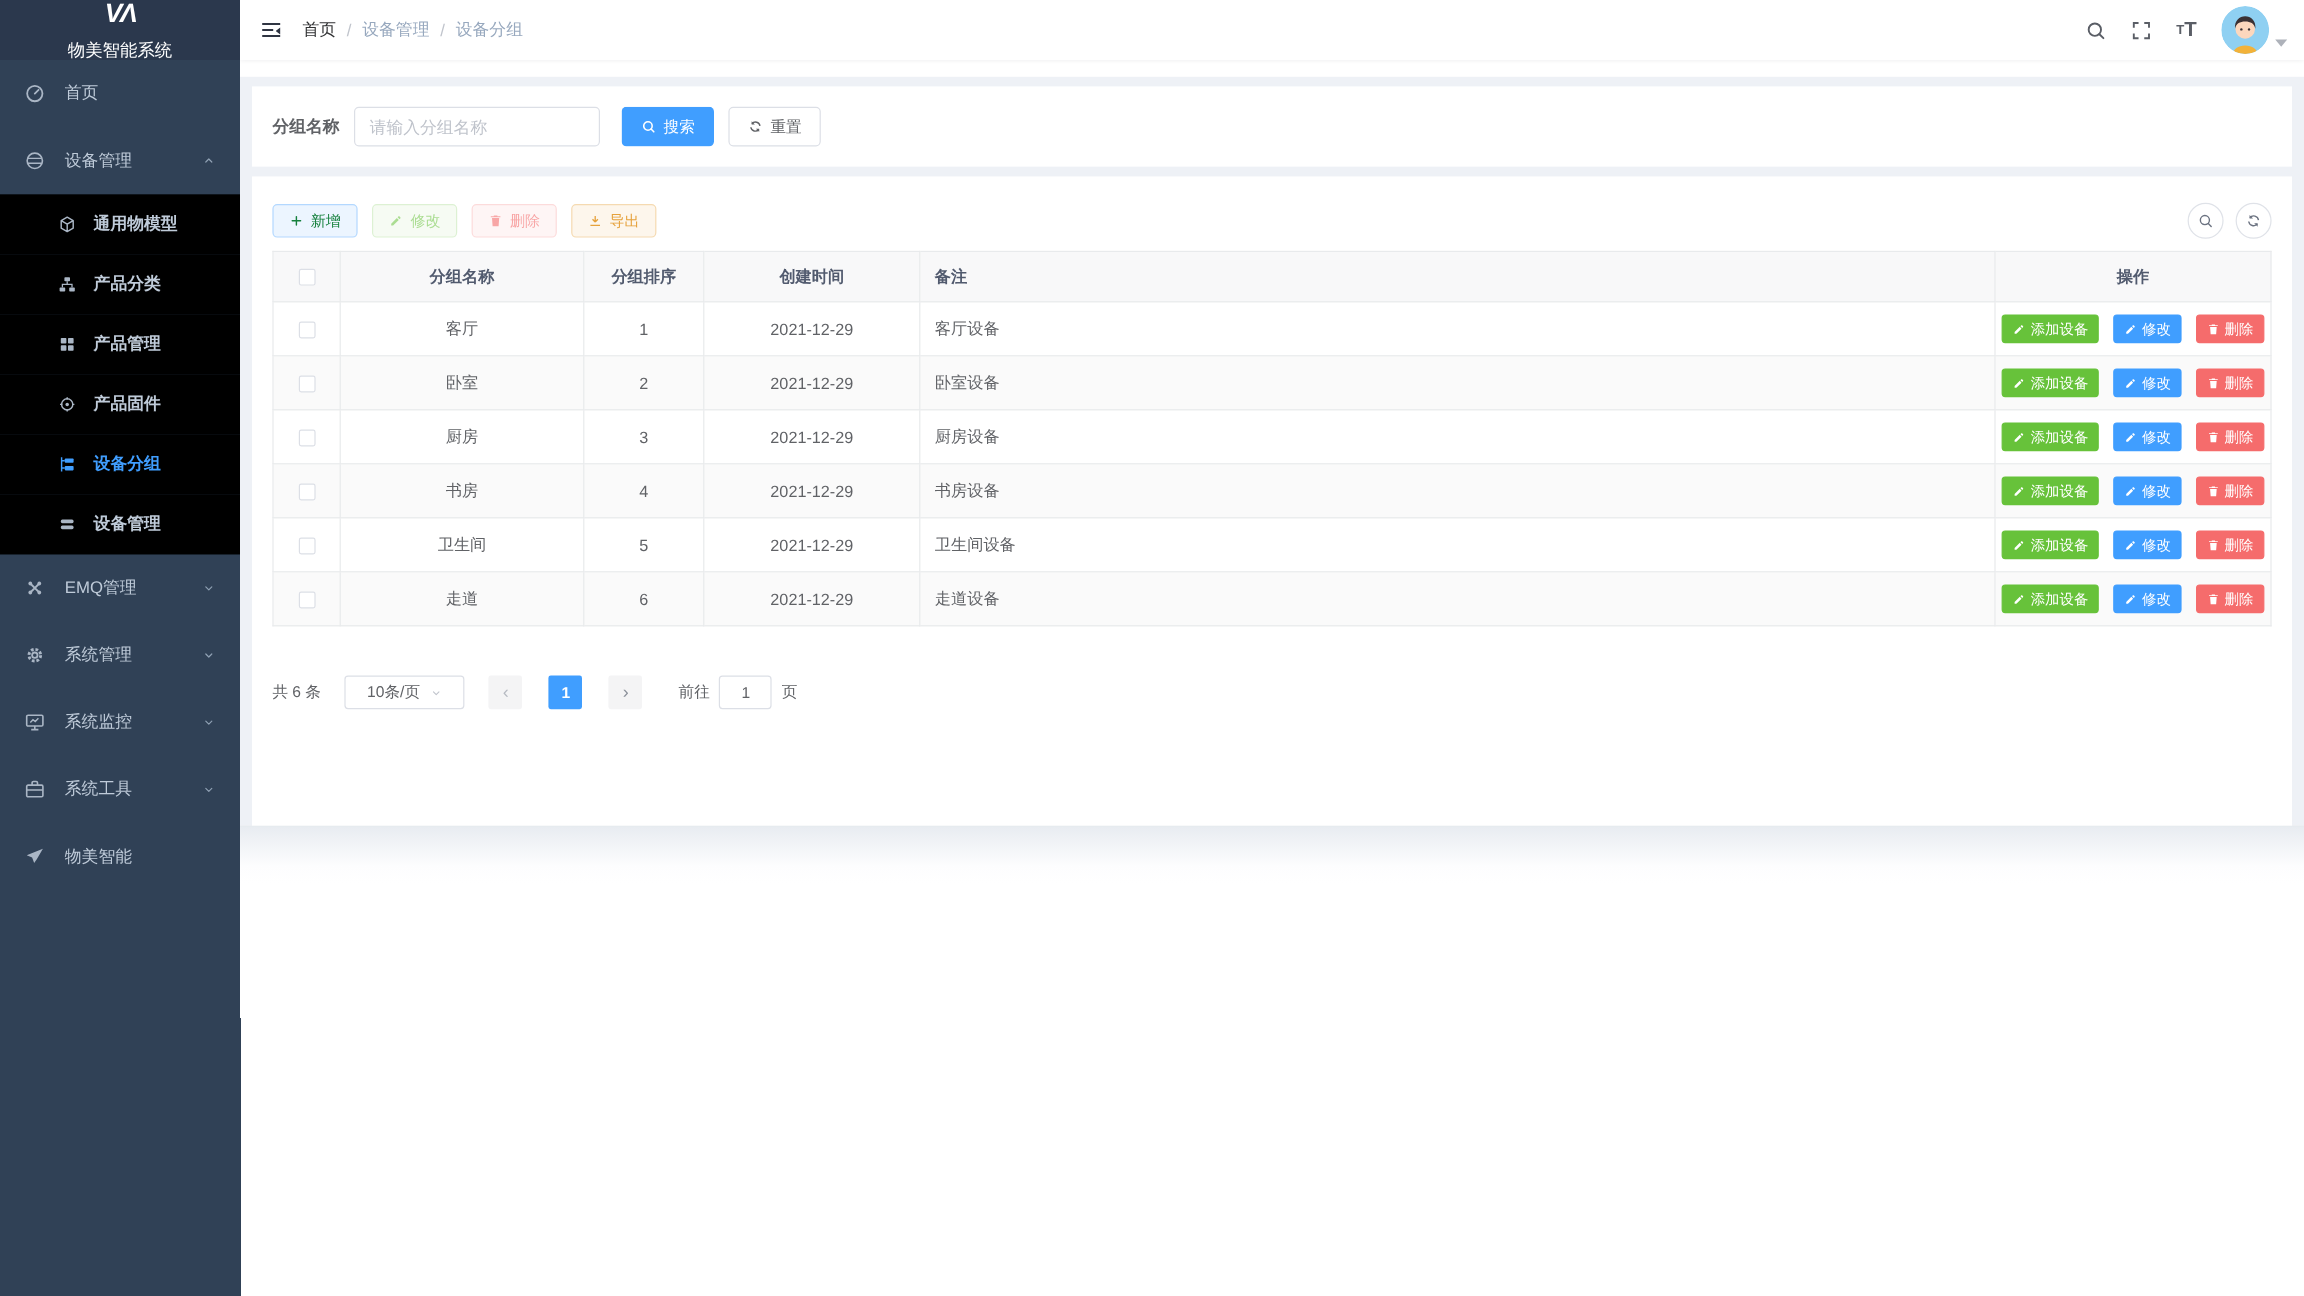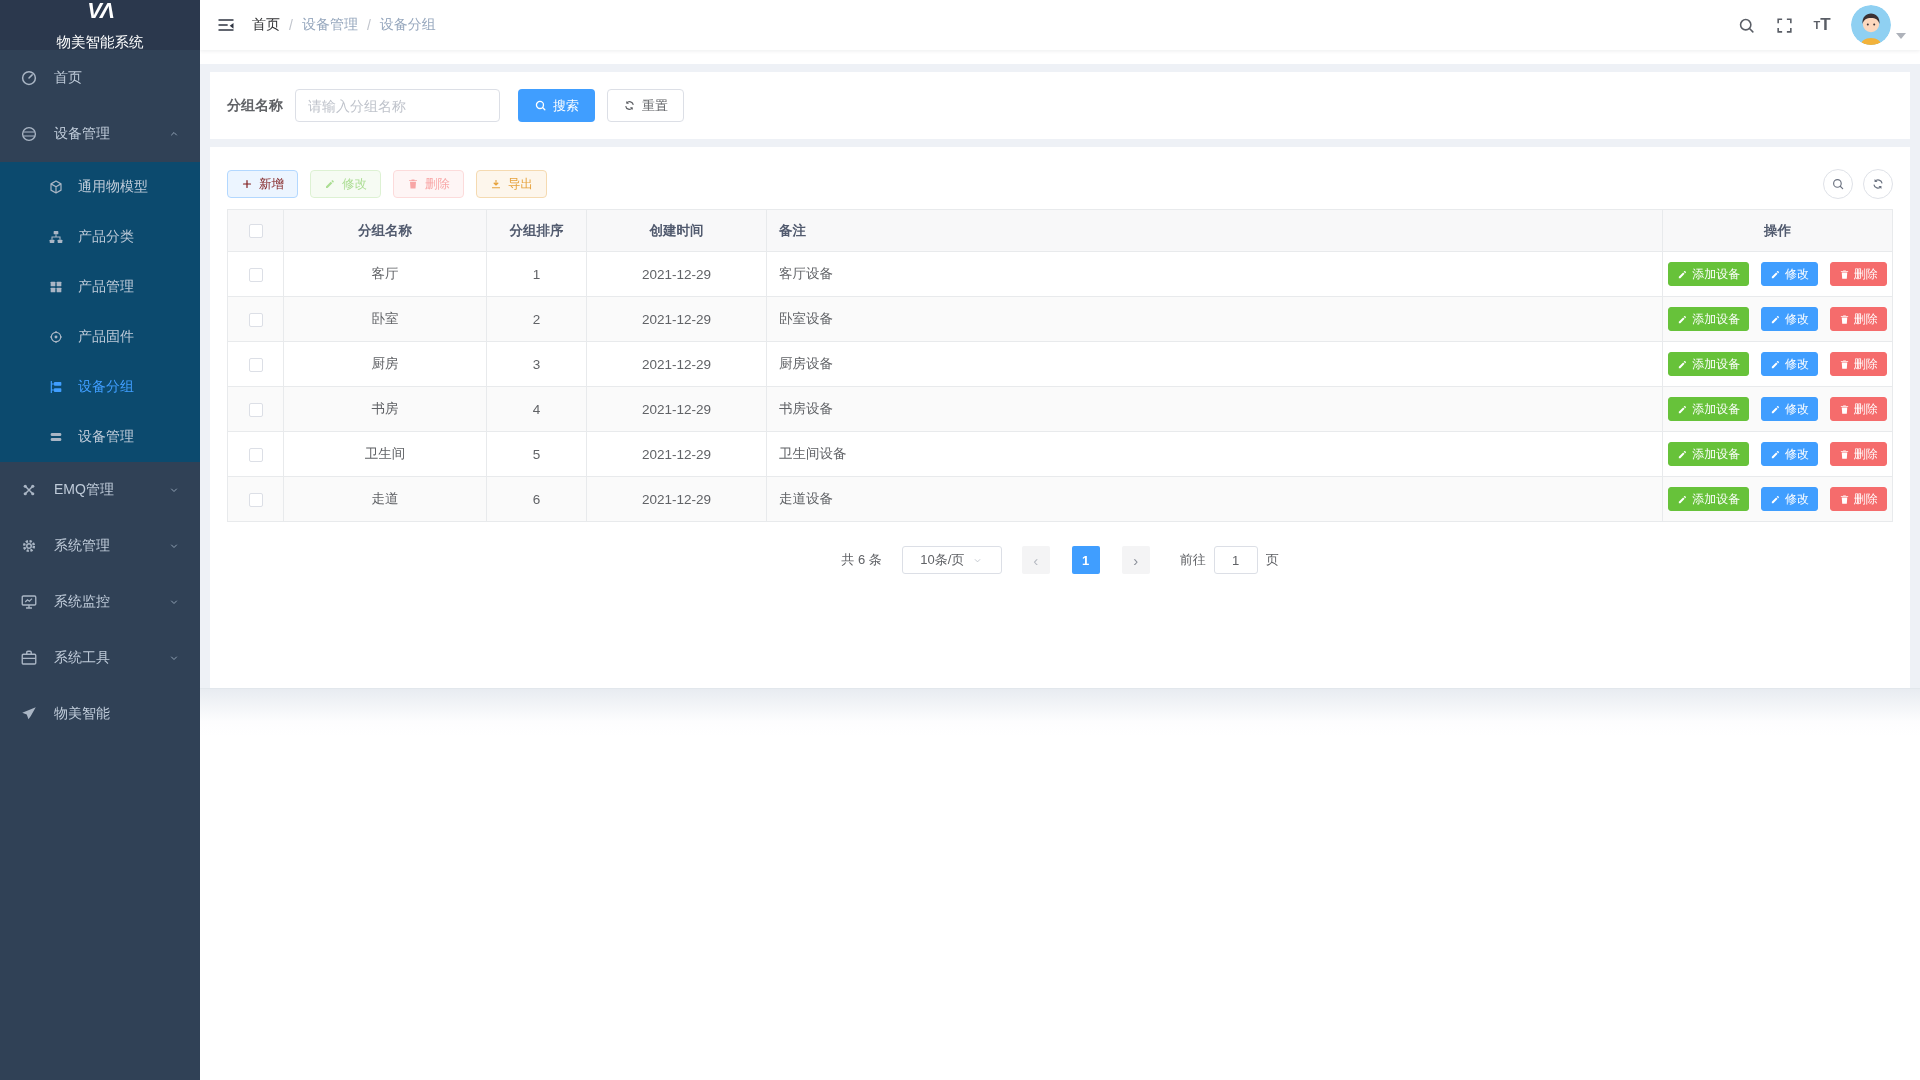--- a/index.html
+++ b/index.html
@@ -11,21 +11,21 @@
   .logo { height:50px; display:flex; align-items:center; justify-content:center; gap:9px;
     background:#2b384d; cursor:pointer;flex-direction:column; }
   .logo-mark { color:#fff; font-weight:bold; font-style:italic; font-size:22px; letter-spacing:-2px; }
   .logo-title { color:#fff; font-size:14.5px; font-weight:normal; }
   .menu { padding-top:0; }
   .menu-item { height:56px; display:flex; align-items:center; gap:16px; padding:0 20px;
     color:#bfcbd9; font-size:14px; cursor:pointer; }
   .menu-item .mi-icon { width:18px; height:18px; flex:0 0 18px; color:#aab6c5; display:flex; }
   .menu-item .chev { margin-left:auto; width:12px; height:12px; color:#8fa0b3; display:flex; }
   .submenu { background:#1f2d3d; }
-  .submenu .menu-item { height:50px; padding-left:48px; gap:14px; background:#0c4a6e; }
+  .submenu .menu-item { height:50px; padding-left:48px; gap:14px; background:#000000;font-weight:bold; }
   .submenu .menu-item .mi-icon { width:16px; height:16px; flex:0 0 16px; }
   .menu-item.active { color:#409eff; }
   .menu-item.active .mi-icon { color:#409eff; }
   svg { display:block; }
 
   
   .navbar { position:fixed; left:200px; right:0; top:0; height:50px; background:#fff; z-index:10;
     display:flex; align-items:center; box-shadow:0 1px 4px rgba(0,21,41,.08); }
   .hamburger { padding:0 16px; color:#2f3542; cursor:pointer; display:flex; }
   .breadcrumb { display:flex; align-items:center; font-size:14px; gap:9px; }
@@ -55,21 +55,21 @@
     border:1px solid transparent; border-radius:4px; font-size:13px; background:#fff; }
   .btn-search { height:33px; padding:0 15px; background:#409eff; color:#fff; margin-left:6px; }
   .btn-reset { height:33px; padding:0 15px; border-color:#dcdfe6; color:#606266; }
   .gap-strip { height:8px; background:#eef1f6; }
   .main-card { height:541px; padding:22px 17px 0 17px; position:relative; }
   .below-card { height:48px; background:linear-gradient(#e8ecf1, #fdfdfe 70%, #fff); border-top:1px solid #e2e7ec; }
 
   
   .toolbar { display:flex; align-items:center; gap:12px; }
   .tb-btn { height:28px; padding:0 13px; font-size:12.5px; border-radius:4px; }
-  .tb-add { color:#7f1d1d; background:#ecf5ff; border-color:#b3d8ff; }
+  .tb-add { color:#15803d; background:#ecf5ff; border-color:#b3d8ff; }
   .tb-edit { color:#67c23a; background:#f0f9eb; border-color:#c2e7b0; opacity:.55; }
   .tb-del { color:#f56c6c; background:#fef0f0; border-color:#fbc4c4; opacity:.6; }
   .tb-export { color:#e6a23c; background:#fdf6ec; border-color:#f5dab1; }
   .tb-right { margin-left:auto; display:flex; gap:10px; }
   .circle-btn { width:30px; height:30px; border-radius:50%; border:1px solid #dfe2e8; background:#fff;
     display:flex; align-items:center; justify-content:center; color:#6b7280; cursor:pointer; }
 
   
   .table-wrap { margin-top:10px; }
   table { width:100%; border-collapse:collapse; table-layout:fixed; }
@@ -80,21 +80,21 @@
   tbody tr.striped td { background:#fafafa; }
   .cb { display:inline-block; width:14px; height:14px; border:1px solid #dcdfe6; border-radius:2px;
     background:#fff; vertical-align:middle; cursor:pointer; }
   .action-cell { white-space:nowrap; }
   .mini-btn { height:24px; padding:0 8px; font-size:12px; color:#fff; border-radius:3px; gap:4px; margin:0 4px; }
   .mb-green { background:#67c23a; border-color:#67c23a; }
   .mb-blue { background:#409eff; border-color:#409eff; }
   .mb-red { background:#f56c6c; border-color:#f56c6c; }
 
   
-  .pagination { display:flex; align-items:center; justify-content:center; margin-top:24px;
+  .pagination { display:flex; align-items:center; justify-content:flex-start; margin-top:41px;
     font-size:13px; color:#606266; gap:20px; }
   .pg-select { width:100px; height:28px; border:1px solid #dcdfe6; border-radius:3px; display:flex;
     align-items:center; justify-content:center; gap:8px; color:#606266; cursor:pointer; background:#fff; }
   .pg-select .chev { color:#c0c4cc; display:flex; }
   .pg-sq { width:28px; height:28px; border-radius:2px; display:flex; align-items:center;
     justify-content:center; cursor:pointer; }
   .pg-arrow { background:#f4f4f5; color:#b6bac2; font-size:15px; }
   .pg-arrow.next { color:#8a8f99; }
   .pg-page { background:#409eff; color:#fff; font-weight:bold; margin:0 2px; }
   .pg-goto { display:flex; align-items:center; gap:8px; margin-left:10px; }

